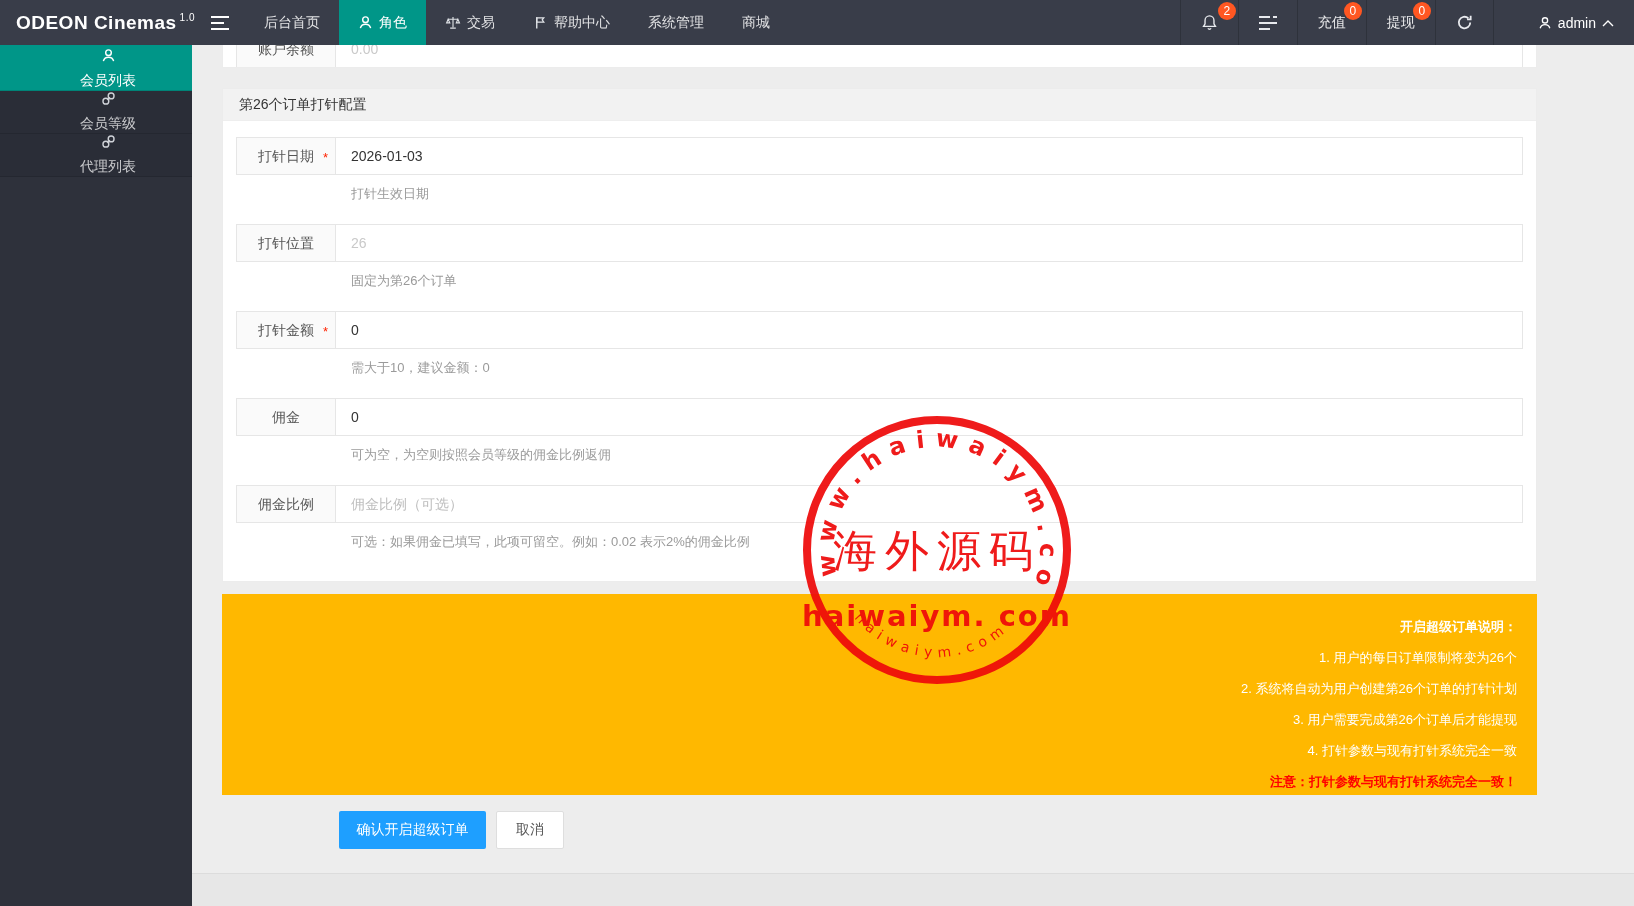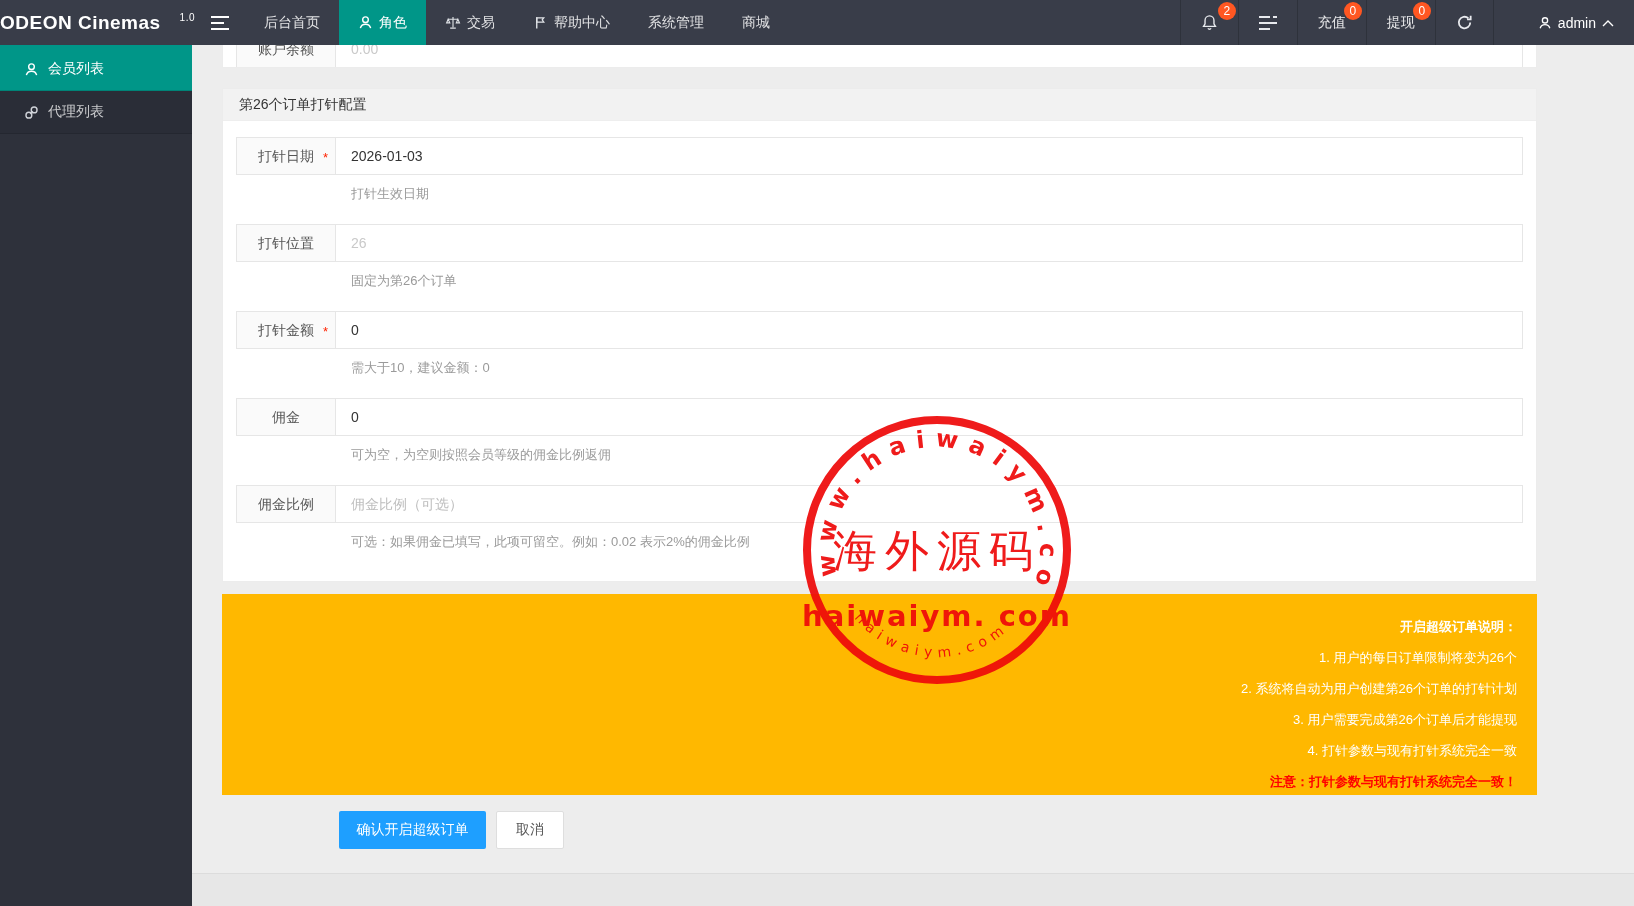--- a/index.html
+++ b/index.html
@@ -1,40 +1,40 @@
 <!DOCTYPE html>
 <html><head>
 <meta charset="utf-8">
 <style>
   * { margin:0; padding:0; box-sizing:border-box; }
   html,body { width:1634px; height:906px; overflow:hidden; }
   body { font-family:"Liberation Sans","DejaVu Sans",sans-serif; background:#ededed; position:relative; font-size:14px; }
 
   
   #topbar { position:absolute; top:0; left:0; width:1634px; height:45px; background:#393D49; display:flex; align-items:stretch; z-index:20; }
-  .logo { width:195px; display:flex; align-items:center; justify-content:space-between; color:#fff; font-size:19px; font-weight:bold; letter-spacing:.5px; }
+  .logo { width:195px; display:flex; align-items:center; justify-content:flex-end; color:#fff; font-size:19px; font-weight:bold; letter-spacing:.5px; }
   .logo sup { font-size:10px; font-weight:normal; margin-left:3px; transform:translateY(-5px); }
   .nav-item { display:flex; align-items:center; gap:6px; padding:0 19px; color:rgba(255,255,255,.85); cursor:pointer; }
   .nav-item.icon-only { padding:0 16px; }
   .nav-item.active { background:#009688; color:#fff; }
   .spacer { flex:1; }
   .right-item { position:relative; display:flex; flex-direction:column; justify-content:center; align-items:center; padding:0 20px; color:rgba(255,255,255,.9); border-left:1px solid rgba(0,0,0,.18); cursor:pointer; }
   .right-item:first-child { border-left:none; }
   .time-label { font-size:12px; color:rgba(255,255,255,.85); line-height:17px; }
   .time-value { font-size:14px; color:#fff; line-height:18px; }
   .badge { position:absolute; top:2px; right:4px; min-width:18px; height:18px; line-height:18px; border-radius:9px; background:#FF5722; color:#fff; font-size:12px; text-align:center; padding:0 4px; }
   .badge.bell-badge { right:2px; }
   .user-row { flex-direction:row; gap:6px; color:#fff;padding-left:44px; }
   svg.ic { display:block; }
 
   
   #sidebar { position:absolute; top:45px; left:0; width:192px; bottom:0; background:#2E313B; border-top:3px solid #009688; z-index:10; }
   .side-group { height:43px; line-height:43px; background:#393D49; color:rgba(255,255,255,.75); padding-left:24px; position:relative; cursor:pointer; font-size:14px; }
   .side-group .chev { position:absolute; right:18px; top:14px; color:rgba(255,255,255,.65); }
-  .side-item { height:43px; display:flex; align-items:center; gap:9px; padding-left:24px; color:rgba(255,255,255,.75); background:#2A2D37; border-bottom:1px solid rgba(0,0,0,.12); cursor:pointer; font-size:14px; }
+  .side-item { height:43px; display:flex; align-items:center; gap:9px; padding-left:24px; color:rgba(255,255,255,.75); background:#2A2D37; border-bottom:1px solid rgba(0,0,0,.12); cursor:pointer; font-size:14px;flex-direction:column; }
   .side-item.active { background:#009688; color:#fff; }
 
   
   #main { position:absolute; left:192px; top:45px; width:1442px; height:861px; background:#ededed; }
   .card { position:absolute; left:30px; width:1315px; background:#fff; border:1px solid #ececec; }
   #card-balance { top:0; height:23px; overflow:hidden; border-top:none; }
   #card-balance .form-row { margin-top:-15px; }
   #card-config { top:43px; height:494px; }
   .card-header { height:32px; line-height:31px; background:#f2f2f2; border-bottom:1px solid #eee; padding-left:16px; color:#333; }
   .card-body { padding:16px 13px 0 13px; }
@@ -163,20 +163,28 @@
   </div>
 </header>
 
 <aside id="sidebar">
   <div class="side-item active">
     <svg class="ic" width="15" height="15" viewBox="0 0 16 16">
       <circle cx="8" cy="5" r="3" fill="none" stroke="#fff" stroke-width="1.5"></circle>
       <path d="M2.5 14c.8-3 3-4.2 5.5-4.2s4.7 1.2 5.5 4.2" fill="none" stroke="#fff" stroke-width="1.5"></path>
     </svg>
     <span>会员列表</span>
+  </div>
+  <div class="side-item">
+    <svg class="ic" width="15" height="15" viewBox="0 0 16 16">
+      <circle cx="5.2" cy="10.8" r="3.1" fill="none" stroke="#cfd2d8" stroke-width="1.5"></circle>
+      <circle cx="10.8" cy="5.2" r="3.1" fill="none" stroke="#cfd2d8" stroke-width="1.5"></circle>
+      <path d="M6.6 9.4l2.8-2.8" stroke="#cfd2d8" stroke-width="1.5"></path>
+    </svg>
+    <span>会员等级</span>
   </div>
   <div class="side-item">
     <svg class="ic" width="15" height="15" viewBox="0 0 16 16">
       <circle cx="5.2" cy="10.8" r="3.1" fill="none" stroke="#cfd2d8" stroke-width="1.5"></circle>
       <circle cx="10.8" cy="5.2" r="3.1" fill="none" stroke="#cfd2d8" stroke-width="1.5"></circle>
       <path d="M6.6 9.4l2.8-2.8" stroke="#cfd2d8" stroke-width="1.5"></path>
     </svg>
     <span>代理列表</span>
   </div>
 </aside>

